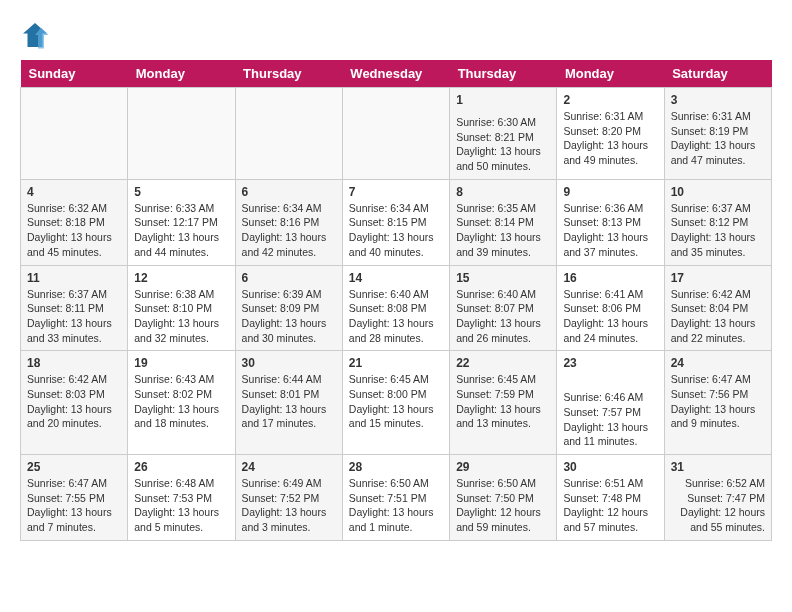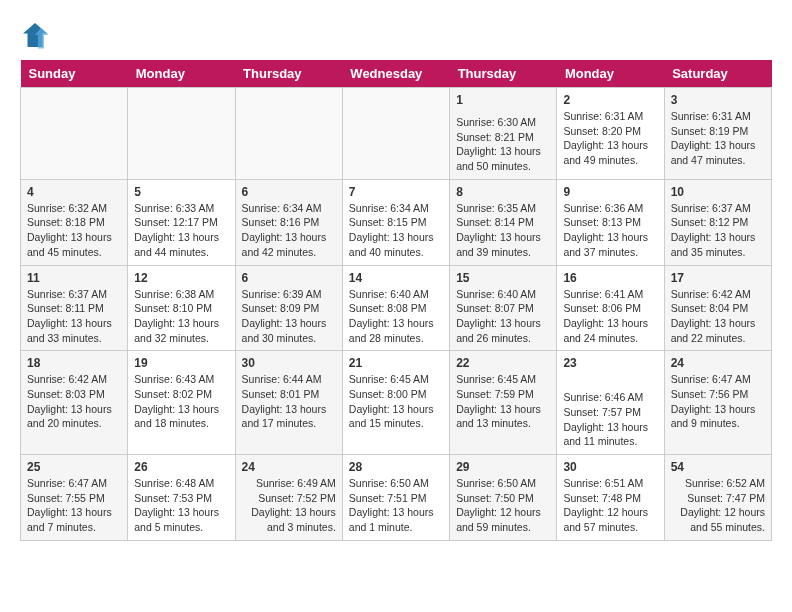--- a/index.html
+++ b/index.html
@@ -316,21 +316,21 @@
         </td>
         <td>
           <span class="day-number">26</span>
           <div class="day-info" style="white-space: pre-line;">Sunrise: 6:48 AM
 Sunset: 7:53 PM
 Daylight: 13 hours
 and 5 minutes.</div>
         </td>
         <td>
           <span class="day-number">24</span>
-          <div class="day-info" style="white-space: pre-line; text-align: right;">Sunrise: 6:49 AM
+          <div class="day-info" style="white-space: pre-line;">Sunrise: 6:49 AM
 Sunset: 7:52 PM
 Daylight: 13 hours
 and 3 minutes.</div>
         </td>
         <td>
           <span class="day-number">28</span>
           <div class="day-info" style="white-space: pre-line;">Sunrise: 6:50 AM
 Sunset: 7:51 PM
 Daylight: 13 hours
 and 1 minute.</div>
@@ -343,21 +343,21 @@
 and 59 minutes.</div>
         </td>
         <td>
           <span class="day-number">30</span>
           <div class="day-info" style="white-space: pre-line;">Sunrise: 6:51 AM
 Sunset: 7:48 PM
 Daylight: 12 hours
 and 57 minutes.</div>
         </td>
         <td>
-          <span class="day-number">54</span>
+          <span class="day-number">31</span>
           <div class="day-info" style="white-space: pre-line; text-align: right;">Sunrise: 6:52 AM
 Sunset: 7:47 PM
 Daylight: 12 hours
 and 55 minutes.</div>
         </td>
       </tr>
     </tbody>
 </table>
 
 </body></html>

